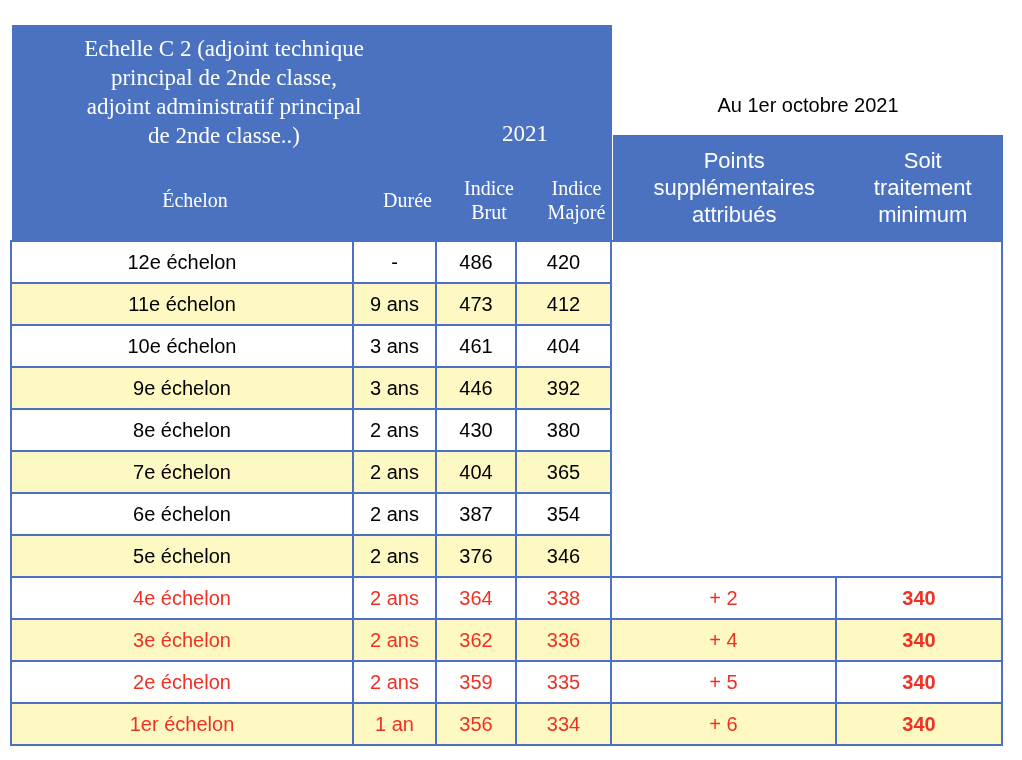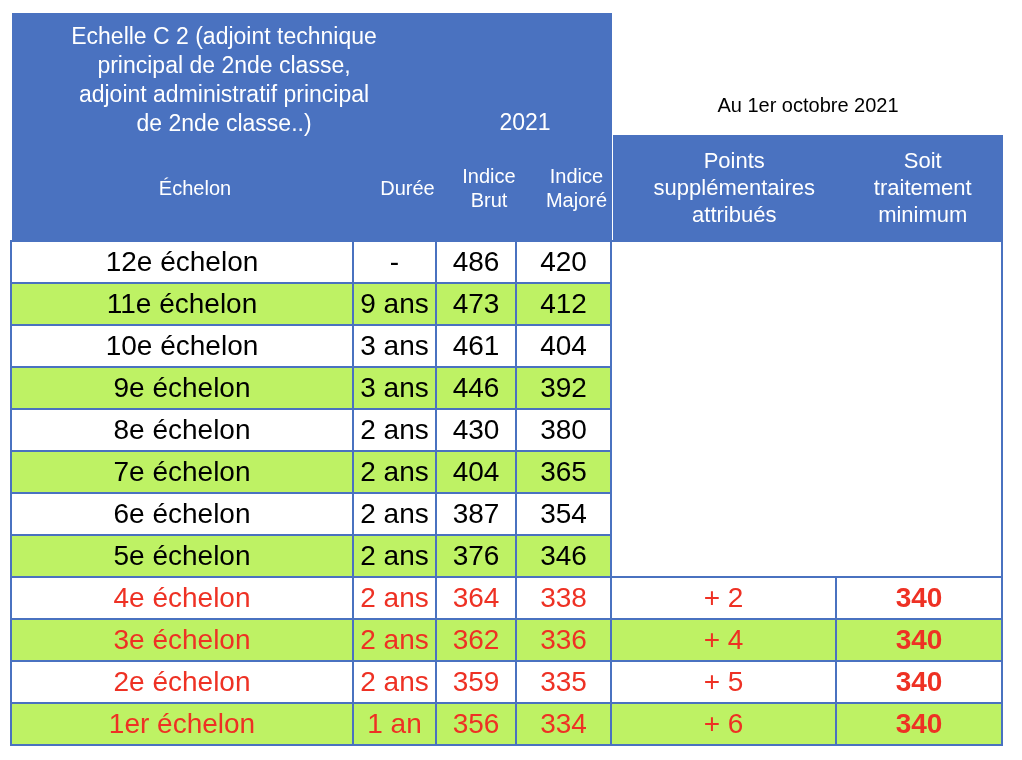--- a/index.html
+++ b/index.html
@@ -4,22 +4,23 @@
 <style>
   html,body { margin:0; padding:0; }
   body {
     width:1022px; height:760px; position:relative;
     background:#ffffff;
     font-family:"Liberation Sans", sans-serif;
     overflow:hidden;
   }
   
   #topblock {
-    position:absolute; left:12px; top:13px; width:600px; height:227px;
+    position:absolute; left:12px; top:25px; width:600px; height:227px;
     background:#4a72c0;
+    font-family:Liberation Serif, serif;
   }
   #title {
     position:absolute; left:6px; top:9px; width:412px;
     text-align:center; color:#ffffff; font-size:23px; line-height:29px;
   }
   #year {
     position:absolute; left:428px; top:96px; width:170px;
     text-align:center; color:#ffffff; font-size:23px;
   }
   #colheads {
@@ -56,24 +57,24 @@
     grid-template-rows:repeat(12, 42px);
     border-left:2px solid #4a72c0;
     border-top:2px solid #4a72c0;
     box-sizing:border-box;
   }
   .cell {
     border-right:2px solid #4a72c0;
     border-bottom:2px solid #4a72c0;
     box-sizing:border-box;
     display:flex; align-items:center; justify-content:center;
-    font-size:28px; color:#000000;
+    font-size:20px; color:#000000;
   }
   .w { background:#ffffff; }
-  .b { background:#bef264; }
+  .b { background:#fef9c3; }
   .red { color:#ee3124;text-align:center; }
   .bold { font-weight:bold; }
   #empty-region {
     grid-column:5 / 7; grid-row:1 / 9;
     background:#ffffff;
     border-right:2px solid #4a72c0;
     border-bottom:2px solid #4a72c0;
     box-sizing:border-box;
   }
 </style>

